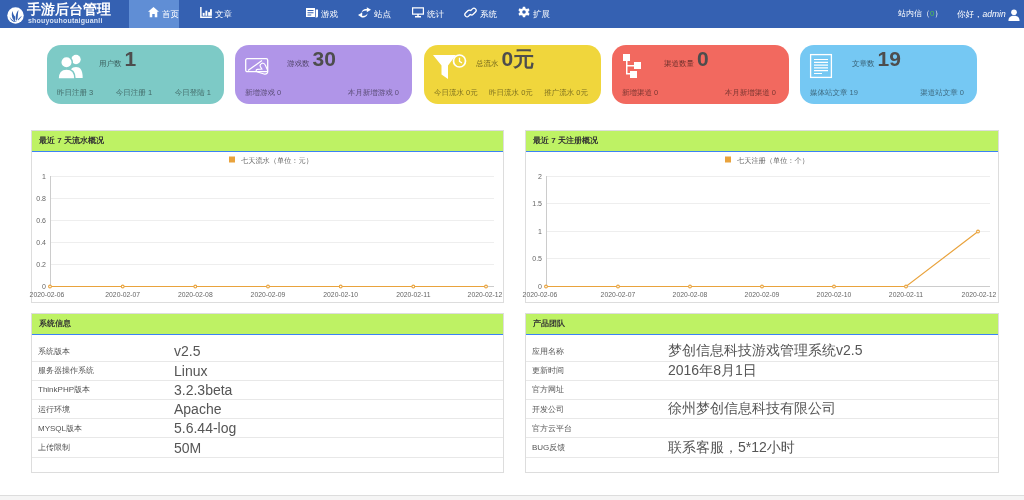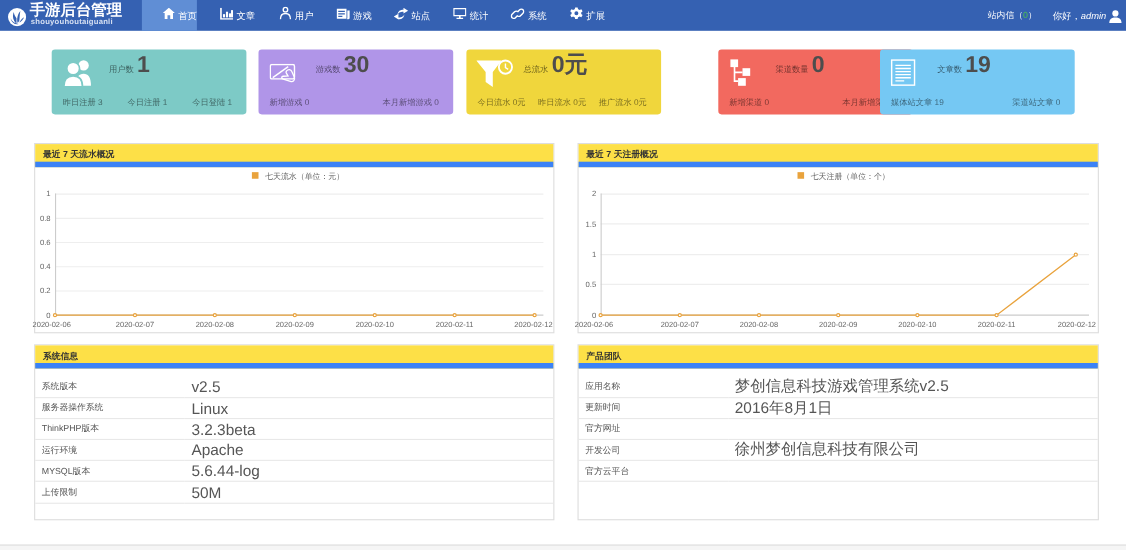--- a/index.html
+++ b/index.html
@@ -3,28 +3,28 @@
 <meta charset="utf-8">
 <style>
 * { margin:0; padding:0; box-sizing:border-box; }
 body { width:1024px; height:500px; background:#fff; font-family:"Liberation Sans",sans-serif; overflow:hidden; position:relative; }
 .nav { position:absolute; left:0; top:0; width:1024px; height:28px; background:#3561b2; }
 .logo { position:absolute; left:0; top:0; width:128px; height:28px; }
 .logo-txt { position:absolute; left:27px; top:3px; color:#fff; font-weight:bold; font-size:14px; line-height:13px; white-space:nowrap; }
 .logo-sub { position:absolute; left:28px; top:17px; color:#d6e0f2; font-weight:bold; font-size:7px; line-height:7px; letter-spacing:0.2px; white-space:nowrap; }
 .nav-item { position:absolute; top:0; height:28px; color:#fff; font-size:8.5px; text-align:right; line-height:28px; white-space:nowrap; }
 .nav-item svg { vertical-align:-1px; margin-right:3px; }
-.card { position:absolute; top:45px; width:177px; height:58.5px; border-radius:3px; }
+.card { position:absolute; top:45px; width:177px; height:58.5px; border-radius:14px; }
 .card .ico { position:absolute; left:9px; top:8px; }
 .card .row1 { position:absolute; left:52px; top:3px; height:21.5px; display:flex; align-items:baseline; white-space:nowrap; }
 .card .t1 { font-size:7.5px; color:rgba(0,0,0,0.55); line-height:21.5px; }
 .card .num { font-size:21px; font-weight:bold; color:#4d4d4d; margin-left:3px; line-height:21.5px; }
 .card .bot { position:absolute; left:10px; right:13px; bottom:7px; font-size:7.5px; line-height:8px; color:rgba(0,0,0,0.5); display:flex; justify-content:space-between; white-space:nowrap; }
 .panel { position:absolute; background:#fff; border:1px solid #ddd; }
-.panel .hd { height:21px; background:#fde047; border-bottom:5px solid #3b82f6; font-size:8px; font-weight:bold; color:#333; padding-left:7px; line-height:20px; }
+.panel .hd { height:21px; background:#bef264; border-bottom:1px solid #3b82f6; font-size:8px; font-weight:bold; color:#333; padding-left:7px; line-height:20px; }
 table.info { width:100%; border-collapse:collapse; margin-top:7px; }
 table.info td { height:19.2px; font-size:8px; color:#555; border-bottom:1px solid #e8e8e8; padding-left:6px; }
 table.info td.lbl { width:136px;margin-top:40px; }
 table.info td.val { font-size:14px; }
 .footer { position:absolute; left:0; top:495px; width:1024px; height:5px; background:#f5f5f5; border-top:1px solid #ddd; }
 </style>
 </head>
 <body>
 <div class="nav">
   <div class="logo">
@@ -43,21 +43,21 @@
         <path d="M8 0 L16 7 H13.5 V15 H9.8 V10 H6.2 V15 H2.5 V7 H0 Z"></path>
       </svg>首页</div>
   <div class="nav-item" style="left:182px;width:50px;">
     <svg width="12" height="11" viewBox="0 0 16 15" fill="#fff">
         <path d="M0 0 H2 V13 H16 V15 H0 Z"></path>
         <rect x="3.5" y="8" width="2.6" height="4"></rect>
         <rect x="7.2" y="5" width="2.6" height="7"></rect>
         <rect x="10.9" y="7" width="2.6" height="5"></rect>
         <rect x="13.5" y="3" width="2.5" height="9"></rect>
       </svg>文章</div>
-  <div class="nav-item" style="left:235px;width:50px;">
+  <div class="nav-item" style="left:248px;width:50px;margin-top:30px;">
     <svg width="11" height="12" viewBox="0 0 14 15" fill="none" stroke="#fff" stroke-width="1.6">
         <circle cx="7" cy="3.4" r="2.6"></circle>
         <path d="M1.2 14.5 C1.2 9.8 3.5 7.8 7 7.8 C10.5 7.8 12.8 9.8 12.8 14.5"></path>
       </svg>用户</div>
   <div class="nav-item" style="left:288px;width:50px;">
     <svg width="12" height="11" viewBox="0 0 16 14" fill="#fff">
         <path d="M0 1 H12 V13 H0 Z M2 3.5 H10 V5 H2 Z M2 6.5 H10 V8 H2 Z M2 9.5 H7 V11 H2 Z" fill-rule="evenodd"></path>
         <path d="M13 3 H16 V12 C16 13 15 13.8 13.5 13.8 H12 C12.8 13.3 13 12.8 13 11.5 Z"></path>
       </svg>游戏</div>
   <div class="nav-item" style="left:341px;width:50px;">
@@ -127,21 +127,21 @@
   <div class="row1">
       <span class="t1">总流水</span>
       <span class="num">0元</span>
     </div>
   <div class="bot">
       <span>今日流水 0元</span>
       <span>昨日流水 0元</span>
       <span>推广流水 0元</span>
     </div>
 </div>
-<div class="card" style="left:612px;background:#f2695f;margin-left:41px;">
+<div class="card" style="left:612px;background:#f2695f;">
   <svg class="ico" width="24" height="26" viewBox="0 0 24 26" fill="#fff">
     <rect x="2" y="1" width="7" height="7"></rect>
     <rect x="13" y="9" width="7" height="7"></rect>
     <rect x="9" y="18" width="7" height="7"></rect>
     <path d="M5 8 V21.5 H9 V20 H6.5 V8 Z M6.5 12 H13 V13.5 H6.5 Z" fill-rule="evenodd"></path>
   </svg>
   <div class="row1">
       <span class="t1">渠道数量</span>
       <span class="num">0</span>
     </div>
@@ -289,16 +289,20 @@
           <td class="val"></td>
         </tr>
     <tr>
           <td class="lbl">开发公司</td>
           <td class="val">徐州梦创信息科技有限公司</td>
         </tr>
     <tr>
           <td class="lbl">官方云平台</td>
           <td class="val"></td>
         </tr>
+    <tr>
+          <td class="lbl">BUG反馈</td>
+          <td class="val">联系客服，5*12小时</td>
+        </tr>
   </tbody>
     </table>
 </div>
 <div class="footer"></div>
 
 </body></html>

